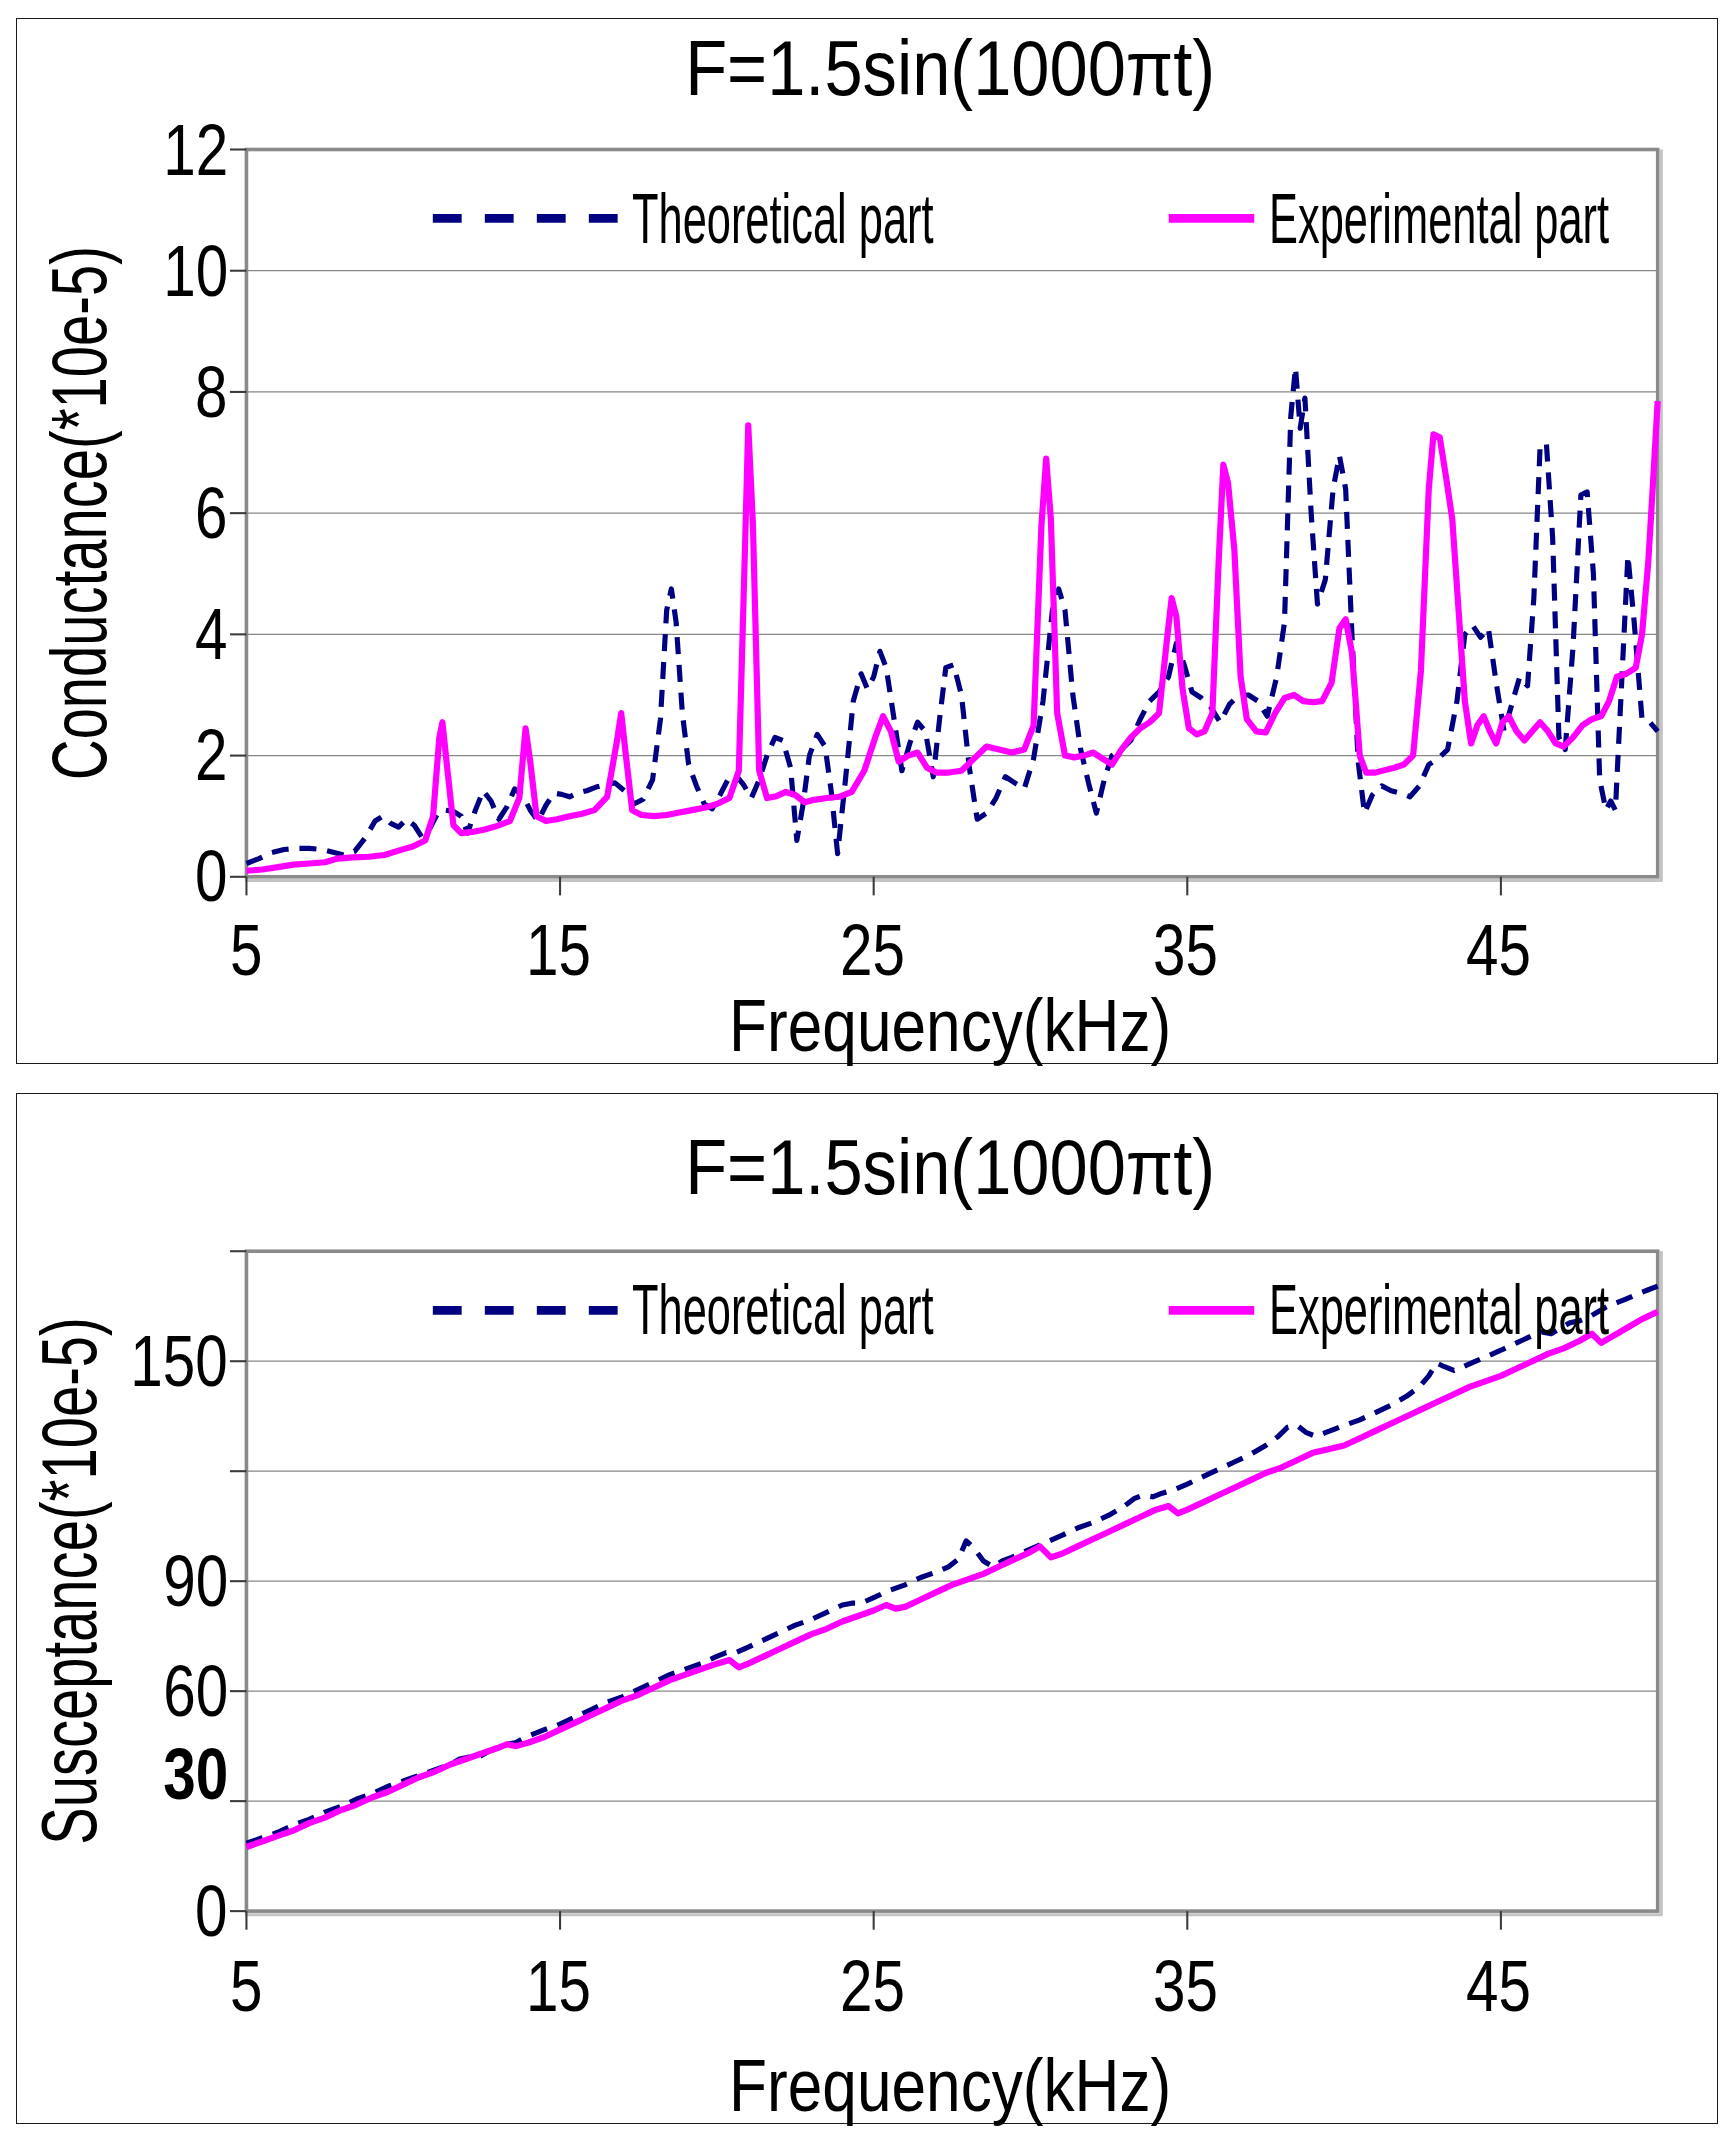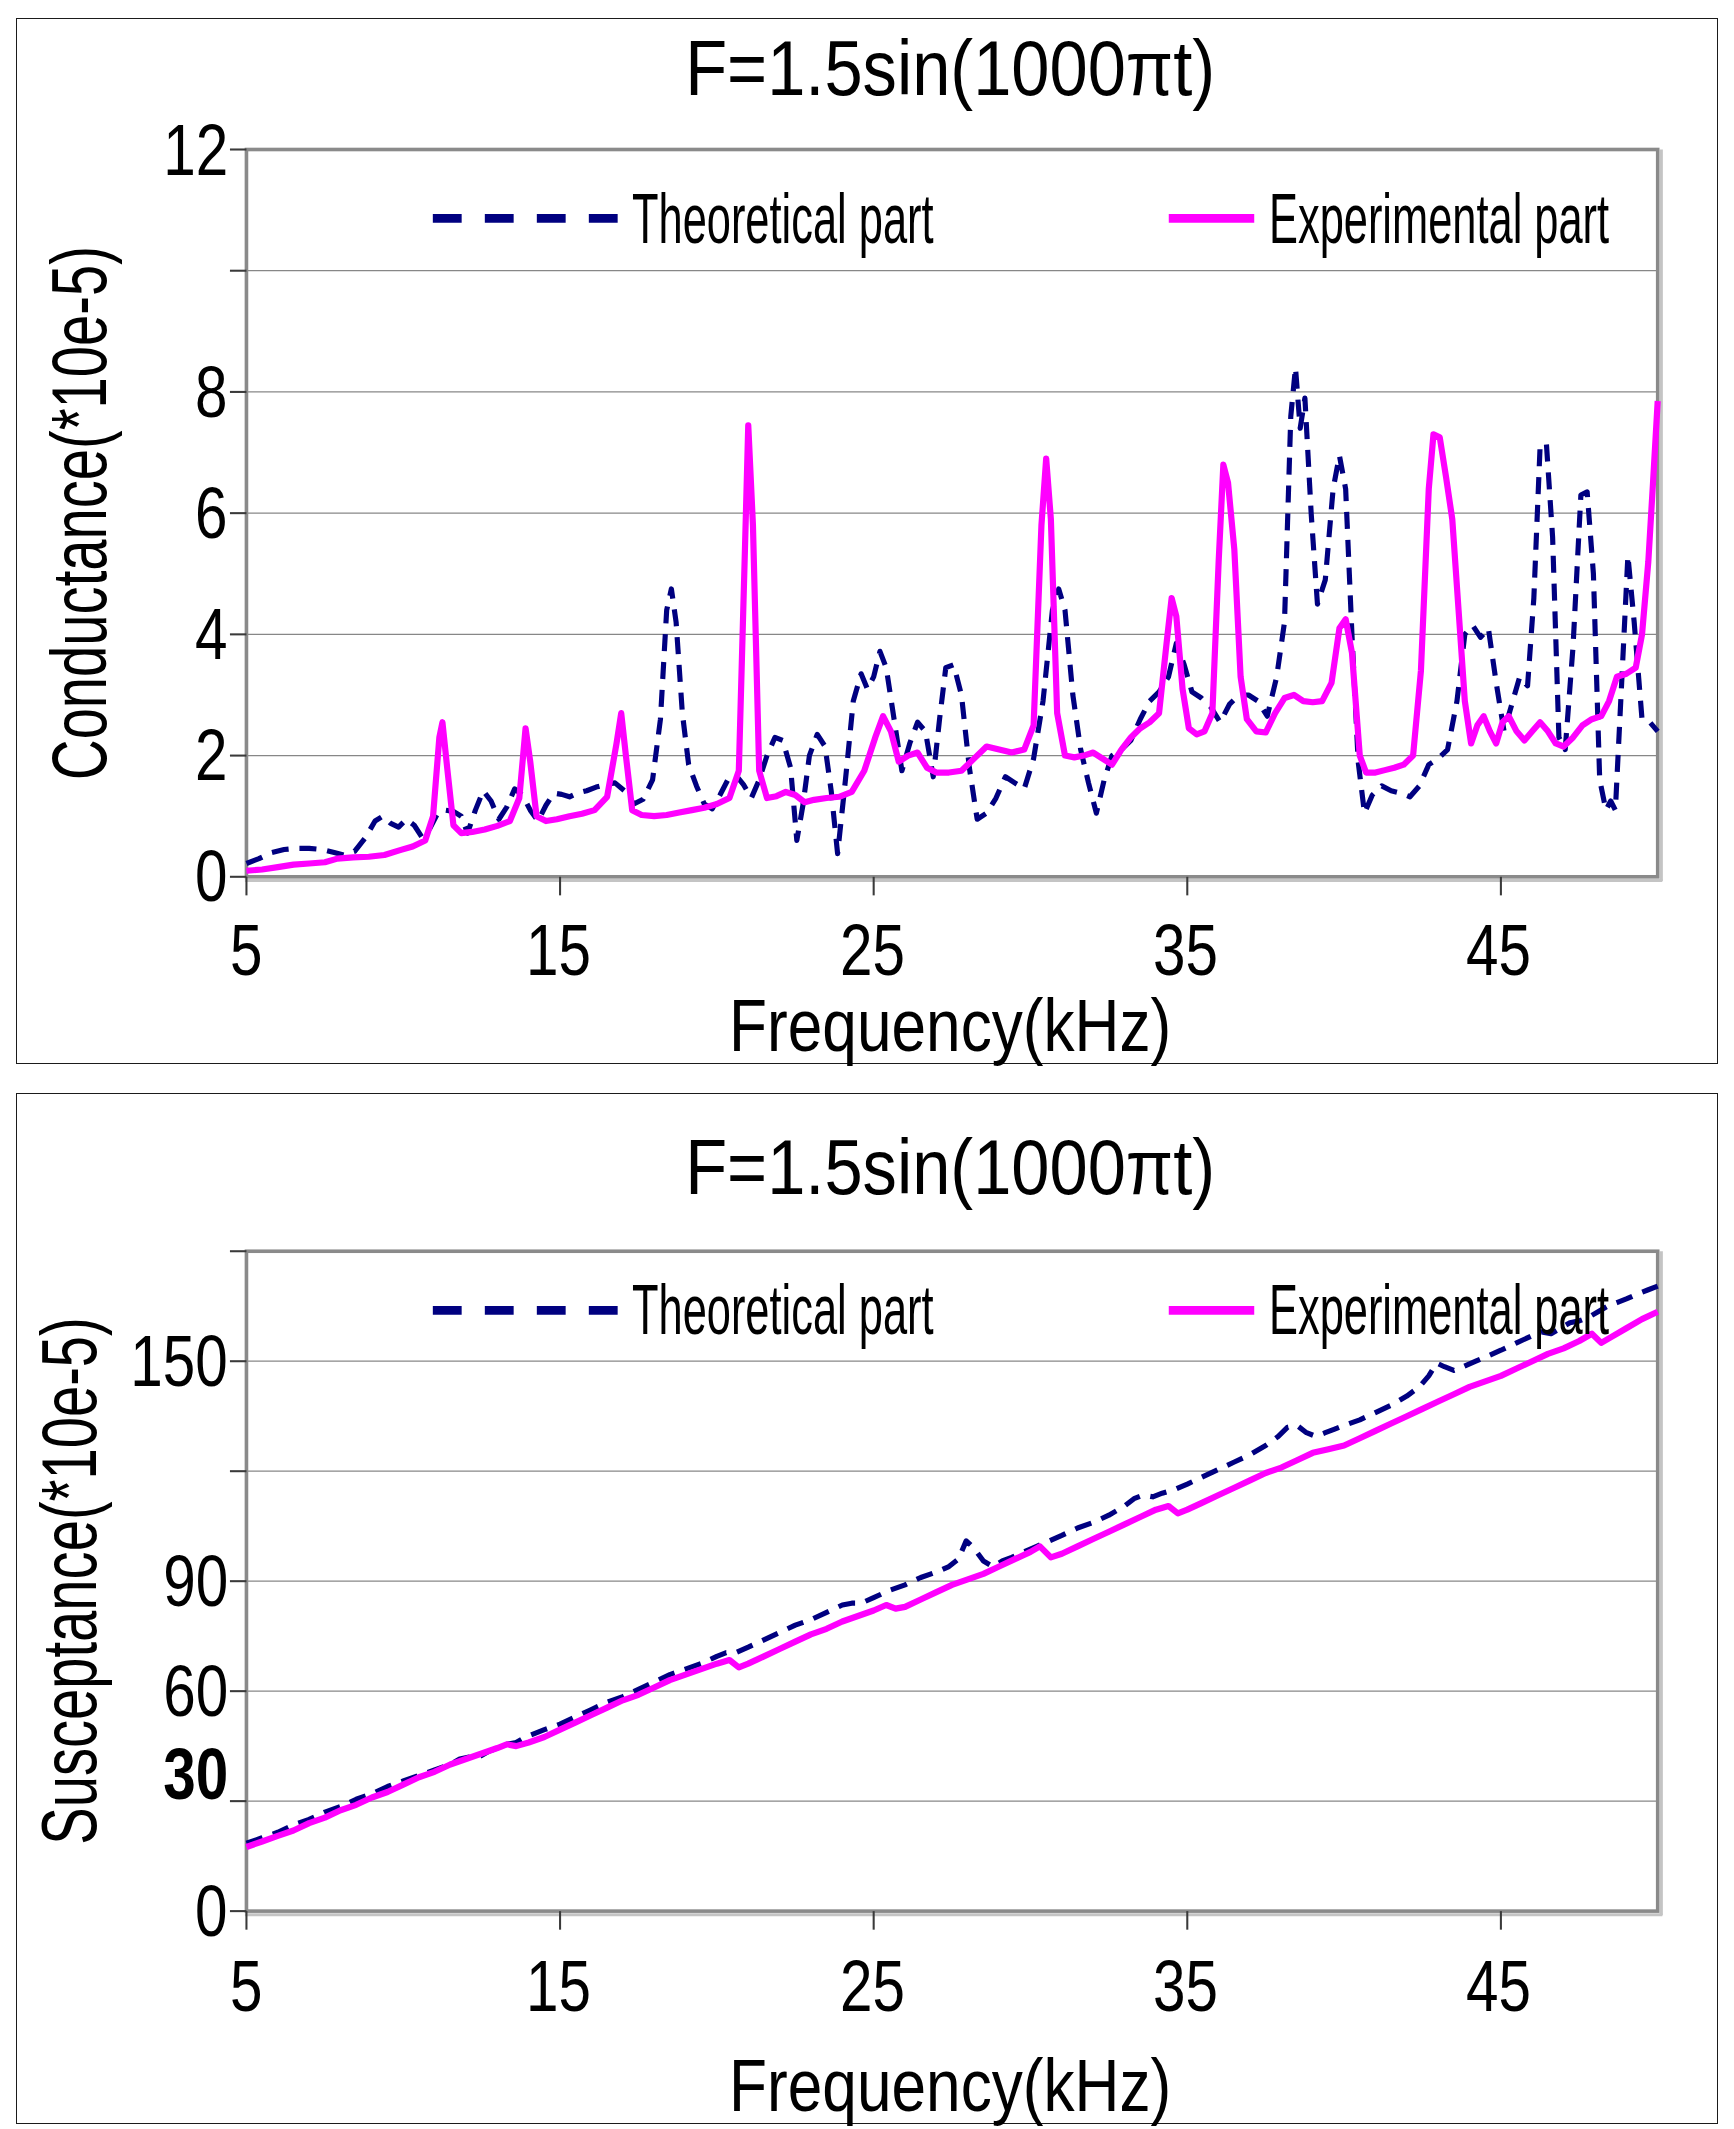--- a/index.html
+++ b/index.html
@@ -95,20 +95,21 @@
   <div class="xtick" style="left: 152px; top: 894px;"><span>5</span></div>
       <div class="xtick" style="left: 465px; top: 894px;"><span>15</span></div>
       <div class="xtick" style="left: 779px; top: 894px;"><span>25</span></div>
       <div class="xtick" style="left: 1092px; top: 894px;"><span>35</span></div>
       <div class="xtick" style="left: 1405px; top: 894px;"><span>45</span></div>
       <div class="ytick" style="top: 820px;"><span>0</span></div>
       <div class="ytick" style="top: 699px;"><span>2</span></div>
       <div class="ytick" style="top: 578px;"><span>4</span></div>
       <div class="ytick" style="top: 457px;"><span>6</span></div>
       <div class="ytick" style="top: 336px;"><span>8</span></div>
+      <div class="ytick" style="top: 215px;"><span>10</span></div>
       <div class="ytick" style="top: 94px;"><span>12</span></div>
     </div>
 
   <div class="panel" id="panel-1">
     <svg class="plot" viewBox="0 0 3297 1996" preserveAspectRatio="none">
         <line x1="445" y1="1371.6666666666667" x2="3182" y2="1371.6666666666667" stroke="#878787" stroke-width="2.5"></line>
         <line x1="445" y1="1158.3333333333335" x2="3182" y2="1158.3333333333335" stroke="#878787" stroke-width="2.5"></line>
         <line x1="445" y1="945" x2="3182" y2="945" stroke="#878787" stroke-width="2.5"></line>
         <line x1="445" y1="731.6666666666667" x2="3182" y2="731.6666666666667" stroke="#878787" stroke-width="2.5"></line>
         <line x1="445" y1="518.3333333333333" x2="3182" y2="518.3333333333333" stroke="#878787" stroke-width="2.5"></line>

